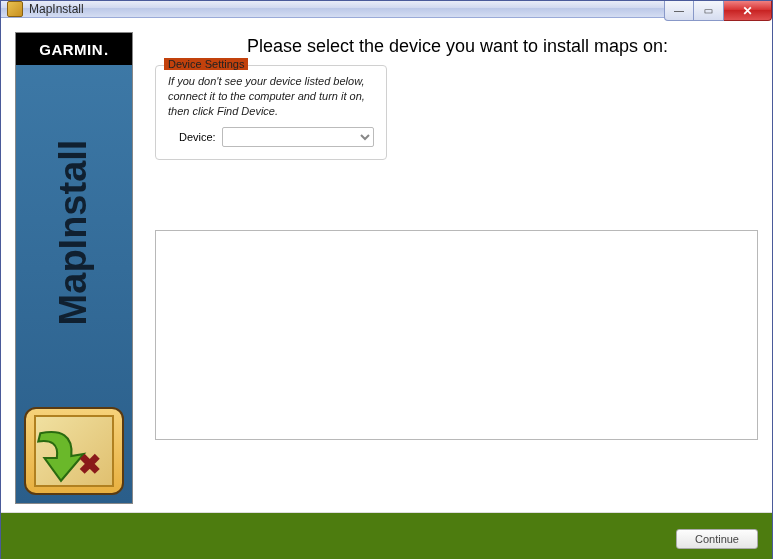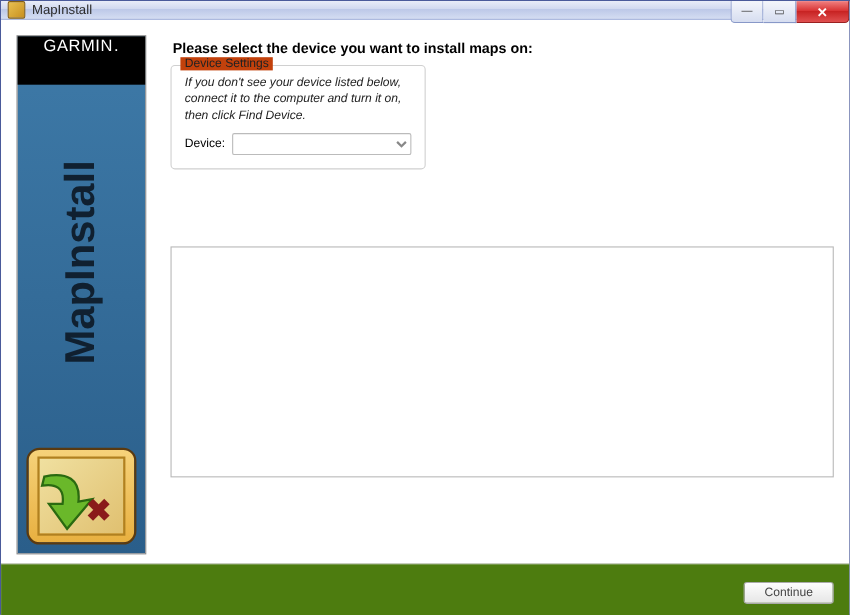--- a/index.html
+++ b/index.html
@@ -86,26 +86,27 @@
     }
     .sidebar {
       width: 118px;
       height: 472px;
       border: 1px solid #888;
       display: flex;
       flex-direction: column;
       background: linear-gradient(to bottom,#3e7aa8,#2a5e8a);
     }
     .garmin-band {
-      height: 44px;
+      height: 32px;
       background: #000;
       color: #fff;
       display: flex;
+      align-items: center;
       justify-content: center;
-      font-weight: normal;
+      font-weight: bold;
       font-size: 15px;
       letter-spacing: 0.5px;
       font-family: Arial, sans-serif;
     }
     .garmin-band .dot { margin-left:1px; }
     .vertical-label {
       flex: 1;
       display: flex;
       align-items: center;
       justify-content: center;
@@ -154,23 +155,24 @@
       font-weight:bold;
       line-height:24px;
       font-family: Arial;
     }
     .content {
       flex: 1;
       display: flex;
       flex-direction: column;
     }
     .heading {
-      font-weight: bold;
-      font-size: 13px;
+      font-weight: normal;
+      font-size: 18px;
       margin: 4px 0 8px 2px;
+      text-align: center;
     }
     .fieldset {
       border: 1px solid #d0d0d0;
       border-radius: 4px;
       padding: 8px 12px 12px 12px;
       width: 232px;
       position: relative;
       margin-bottom: 10px;
     }
     .fieldset-legend {
@@ -199,21 +201,21 @@
       border: 1px solid #888;
       border-radius: 3px;
       cursor: pointer;
     }
     .device-row {
       display: flex;
       align-items: center;
       gap: 6px;
       margin-top: 8px;
     }
-    .device-label { font-size: 11px; }
+    .device-label { font-size: 11px; margin-left: 11px; }
     .device-select {
       flex: 1;
       height: 20px;
       border: 1px solid #bbb;
       border-radius: 2px;
       background: #fff;
       font-size: 11px;
       color: #888;
       padding: 0 4px;
     }

